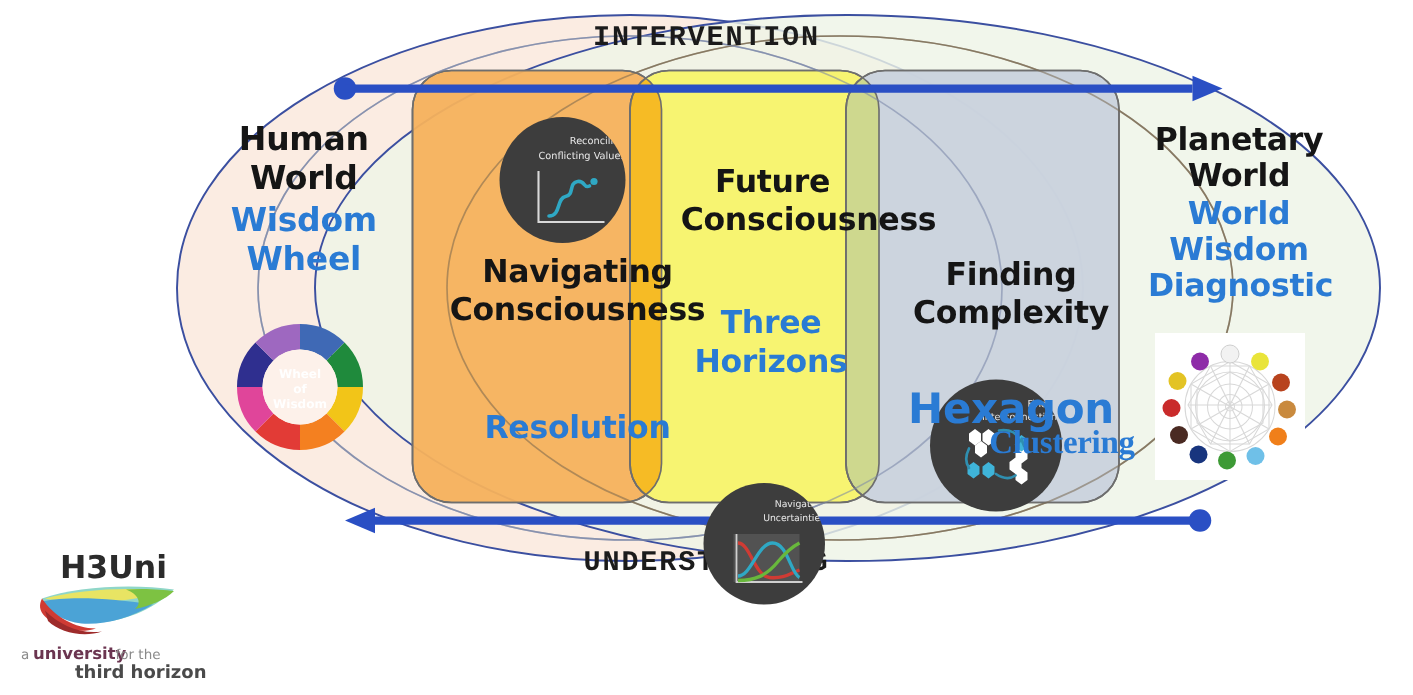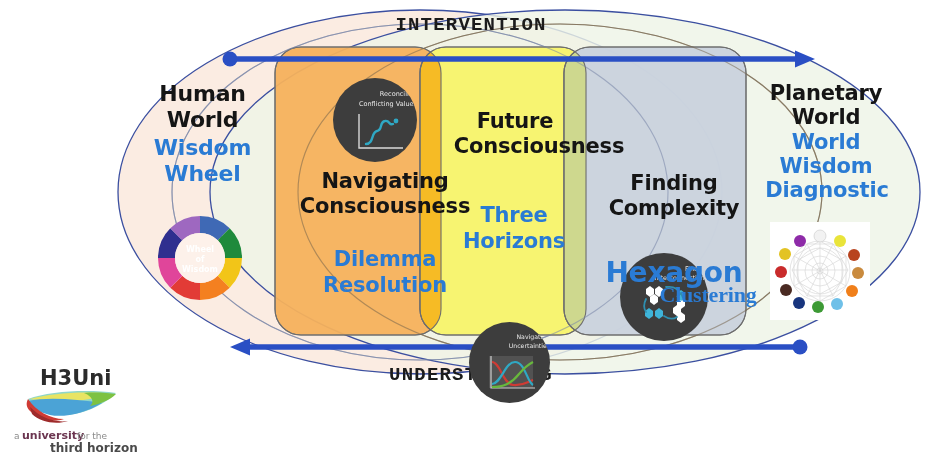--- a/index.html
+++ b/index.html
@@ -127,21 +127,20 @@
     <div class="dc-title" style="top:12px;font-size:6.5px;">Reconciling</div>
     <div class="dc-title" style="top:22px;font-size:6.5px;">Conflicting Values</div>
     <svg viewBox="0 0 84 84" width="84" height="84" style="position:absolute;left:0;top:0;">
       <polyline points="26,36 26,70 70,70" fill="none" stroke="#d9d9d9" stroke-width="1.4"></polyline>
       <path d="M33,66 C41,66 38,54 44,53 C50,52 46,44 52,43 C57,42 56,48 60,46" fill="none" stroke="#2fa8c4" stroke-width="2.4" stroke-linecap="round"></path>
       <circle cx="63" cy="43" r="2.4" fill="#2fa8c4"></circle>
     </svg>
   </div>
   <div class="txt dark" style="left:295px;top:170px;width:180px;font-size:21px;">Navigating</div>
   <div class="txt dark" style="left:290px;top:195px;width:190px;font-size:21px;">Consciousness</div>
-  <div class="txt blue" style="left:300px;top:248px;width:170px;font-size:21px;">Dilemma</div>
   <div class="txt blue" style="left:297px;top:274px;width:176px;font-size:21px;">Resolution</div>
 
   <div class="txt dark" style="left:440px;top:110px;width:150px;font-size:21px;">Future</div>
   <div class="txt dark" style="left:448px;top:135px;width:182px;font-size:21px;">Consciousness</div>
   <div class="txt blue" style="left:447px;top:204px;width:134px;font-size:21px;">Three</div>
   <div class="txt blue" style="left:444px;top:230px;width:140px;font-size:21px;">Horizons</div>
 
   <div class="darkcircle" style="left:469px;top:238px;width:81px;height:81px;">
     <div class="dc-title" style="top:11px;font-size:6.2px;">Navigating</div>
     <div class="dc-title" style="top:20px;font-size:6.2px;">Uncertainties</div>

